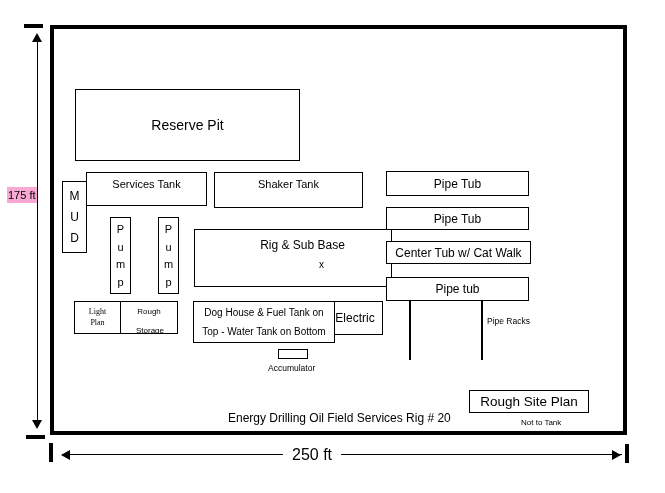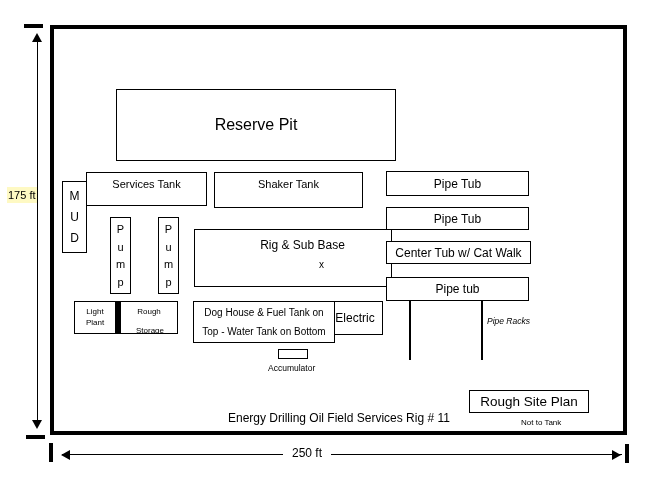--- a/index.html
+++ b/index.html
@@ -11,77 +11,77 @@
     position:absolute; background:#ffffff; border:1px solid #000000;
     box-sizing:border-box;
   }
   .flexc { display:flex; align-items:center; justify-content:center; }
   .label { position:absolute; white-space:nowrap; }
 
   
   #boundary { left:50px; top:25px; width:577px; height:410px; border:4px solid #000; background:transparent; }
 
   
-  #reserve-pit { left:75px; top:89px; width:280px; height:72px; font-size:16px;margin-left:41px; }
+  #reserve-pit { left:75px; top:89px; width:225px; height:72px; font-size:14px; }
   #suction-tank { left:86px; top:172px; width:121px; height:34px; font-size:11px; text-align:center; padding-top:5px; }
   #shaker-tank { left:214px; top:172px; width:149px; height:36px; font-size:11px; text-align:center; padding-top:5px; }
   #mud { left:62px; top:181px; width:25px; height:72px; font-size:12px; display:flex; flex-direction:column; align-items:center; justify-content:space-evenly; }
   .pump { width:21px; height:77px; top:217px; font-size:11px; display:flex; flex-direction:column; align-items:center; justify-content:space-evenly; }
   #pump-1 { left:110px; }
   #pump-2 { left:158px; }
   #rig-sub-base { left:194px; top:229px; width:198px; height:58px; font-size:12px;padding-left:19px; }
   #rig-title { display:block; text-align:center; margin-top:8px; }
   #well-marker { position:absolute; left:124px; top:29px; font-size:10px; }
 
   .pipe-tub { left:386px; width:143px; font-size:12px; }
   #pipe-tub-1 { top:171px; height:25px; }
   #pipe-tub-2 { top:207px; height:23px; }
   #center-tub { left:386px; top:241px; width:145px; height:23px; font-size:12px; }
   #pipe-tub-3 { top:277px; height:24px; }
 
   #light-parts { left:74px; top:301px; width:104px; height:33px; display:flex; }
   .lp-cell { font-size:8px; text-align:center; padding-top:5px; line-height:1.35; box-sizing:border-box; }
-  #light-cell { width:46px; border-right:6px solid #000000; }
+  #light-cell { width:46px; border-right:1px solid #000000;font-family:Liberation Serif, serif; }
   #parts-cell { flex:1; position:relative; overflow:hidden; }
   #storage-word { position:absolute; left:2px; right:0; bottom:-4px;margin-top:8px; }
 
   #dog-house { left:193px; top:301px; width:142px; height:42px; font-size:10px; text-align:center; }
   #dog-line1 { margin-top:5px; }
   #dog-line2 { margin-top:8px; }
   #electric { left:327px; top:301px; width:56px; height:34px; font-size:12px; }
 
   #accumulator-box { left:278px; top:349px; width:30px; height:10px; }
   #accumulator-label { left:268px; top:363px; font-size:8.5px; }
 
   .rack-line { position:absolute; width:2px; height:59px; top:301px; background:#000; }
   #rack-line-1 { left:409px; }
   #rack-line-2 { left:481px; }
-  #pipe-racks-label { left:487px; top:316px; font-size:8.5px;font-style:italic; }
+  #pipe-racks-label { left:487px; top:316px; font-size:8.5px; }
 
   #rough-site-plan { left:469px; top:390px; width:120px; height:23px; font-size:13.5px; }
   #not-to-scale { left:521px; top:418px; font-size:8px; }
   #footer-title { left:228px; top:411px; font-size:12px; }
 
   
   .dimline { position:absolute; background:#000; }
   #dim-left-line { left:37px; top:40px; width:1px; height:384px; }
   #dim-bottom-line { left:62px; top:454px; width:560px; height:1px; }
   .tick-h { position:absolute; width:19px; height:4px; background:#000; }
   .tick-v { position:absolute; width:4px; height:19px; background:#000; }
   #tick-top-left { left:24px; top:24px; }
   #tick-bottom-left { left:26px; top:435px; }
   #tick-bl-v { left:49px; top:443px; }
   #tick-br-v { left:625px; top:444px; }
   .arrow { position:absolute; width:0; height:0; }
   #arrow-up { left:32px; top:33px; border-left:5px solid transparent; border-right:5px solid transparent; border-bottom:9px solid #000; }
   #arrow-down { left:32px; top:420px; border-left:5px solid transparent; border-right:5px solid transparent; border-top:9px solid #000; }
   #arrow-west { left:61px; top:450px; border-top:5px solid transparent; border-bottom:5px solid transparent; border-right:9px solid #000; }
   #arrow-east { left:612px; top:450px; border-top:5px solid transparent; border-bottom:5px solid transparent; border-left:9px solid #000; }
-  #dim-left-label { left:7px; top:187px; font-size:11px; background:#fef9c3; padding:2px 1px; }
-  #dim-bottom-label { left:283px; top:446px; font-size:12px; background:#fff; padding:0 9px; }
+  #dim-left-label { left:7px; top:187px; font-size:11px; background:#f9a8d4; padding:2px 1px; }
+  #dim-bottom-label { left:283px; top:446px; font-size:16px; background:#fff; padding:0 9px; }
 </style>
 </head>
 <body>
 
 <div class="stage">
 
   <div class="tick-h" id="tick-top-left"></div>
   <div class="dimline" id="dim-left-line"></div>
   <div class="arrow" id="arrow-up"></div>
   <div class="arrow" id="arrow-down"></div>
@@ -122,21 +122,21 @@
   </div>
 
   <div class="box flexc pipe-tub" id="pipe-tub-1">Pipe Tub</div>
   <div class="box flexc pipe-tub" id="pipe-tub-2">Pipe Tub</div>
   <div class="box flexc" id="center-tub">Center Tub w/ Cat Walk</div>
   <div class="box flexc pipe-tub" id="pipe-tub-3">Pipe tub</div>
 
   <div class="box" id="light-parts">
     <div class="lp-cell" id="light-cell">
       <div>Light</div>
-      <div>Plant</div>
+      <div>Plan</div>
     </div>
     <div class="lp-cell" id="parts-cell">
       <div>Rough</div>
       <div id="storage-word">Storage</div>
     </div>
   </div>
 
   <div class="box flexc" id="electric">Electric</div>
 
   <div class="box" id="dog-house">
@@ -146,21 +146,21 @@
 
   <div class="box" id="accumulator-box"></div>
   <div class="label" id="accumulator-label">Accumulator</div>
 
   <div class="rack-line" id="rack-line-1"></div>
   <div class="rack-line" id="rack-line-2"></div>
   <div class="label" id="pipe-racks-label">Pipe Racks</div>
 
   <div class="box flexc" id="rough-site-plan">Rough Site Plan</div>
   <div class="label" id="not-to-scale">Not to Tank</div>
-  <div class="label" id="footer-title">Energy Drilling Oil Field Services Rig # 11</div>
+  <div class="label" id="footer-title">Energy Drilling Oil Field Services Rig # 20</div>
 
   <div class="tick-v" id="tick-bl-v"></div>
   <div class="tick-v" id="tick-br-v"></div>
   <div class="dimline" id="dim-bottom-line"></div>
   <div class="arrow" id="arrow-west"></div>
   <div class="arrow" id="arrow-east"></div>
   <div class="label" id="dim-bottom-label">250 ft</div>
 
 </div>
 

